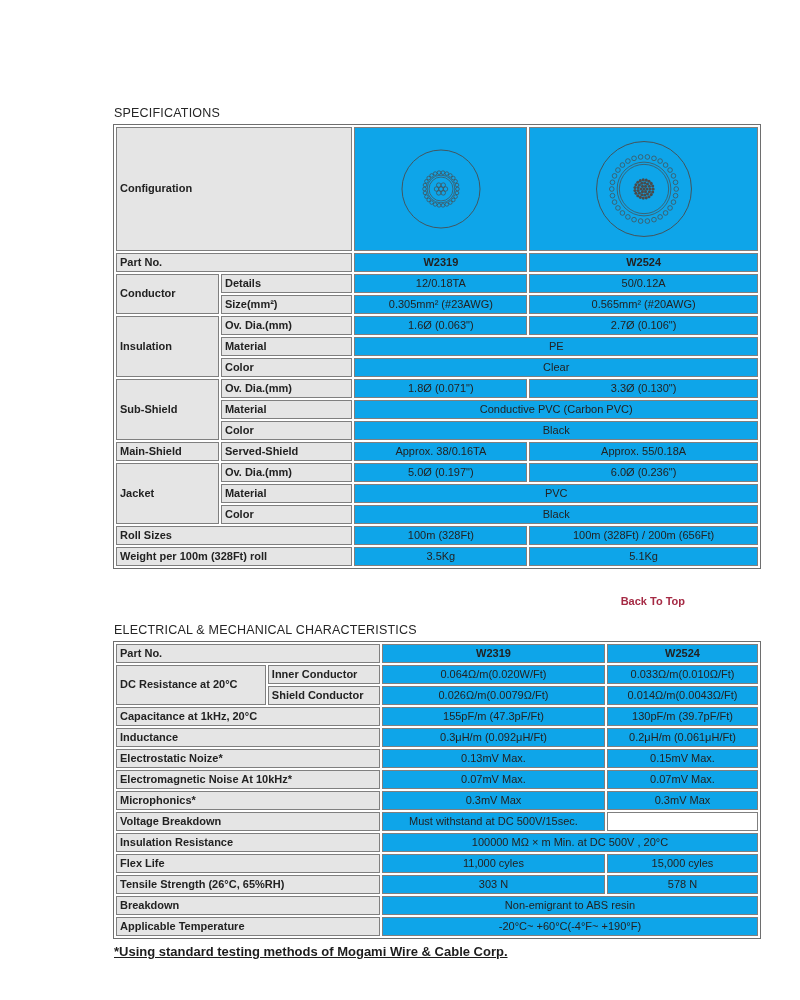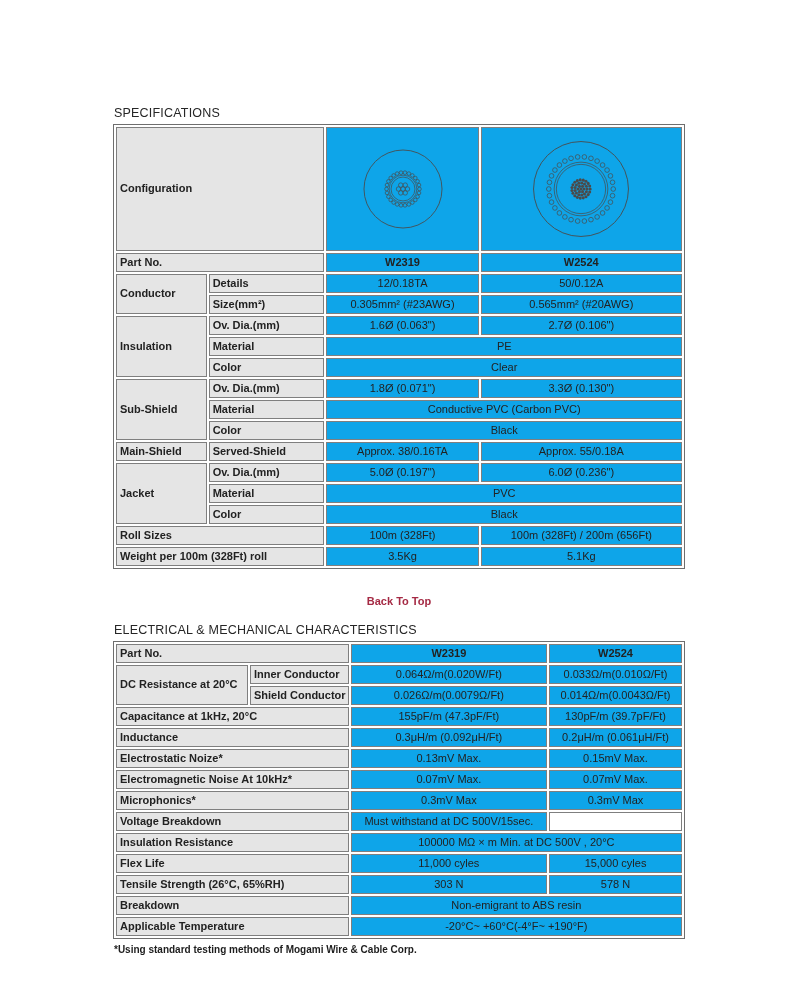--- a/index.html
+++ b/index.html
@@ -9,41 +9,41 @@
     color:#1f1f1f;
   }
   .page{width:572px;margin-left:113px;padding-top:106px;}
   .heading{
     font-size:12.5px;font-weight:normal;letter-spacing:.2px;
     color:#262626;margin:0 0 4px 1px;
   }
   table.grid{
     border-collapse:separate;border-spacing:2px;
     background:#ffffff;border:1px solid #6e6e6e;
-    width:572px;table-layout:fixed;
+    width:648px;table-layout:fixed;
   }
   table.grid td{
     border:1px solid #7f7f7f;
     font-size:11px;line-height:1.2;
     height:15px;padding:1px 3px;
     overflow:hidden;white-space:nowrap;
   }
   td.lbl{background:#e5e5e5;font-weight:bold;text-align:left;color:#222;}
   td.val{background:#0ea5e9;text-align:center;color:#222;}
   td.bold{font-weight:bold;}
   td.cfg{height:128px;text-align:center;vertical-align:middle;}
   td.blank{border:none;background:#ffffff;}
   .backtop{
-    width:572px;text-align:center;margin:22px 0 14px 0;
+    width:572px;text-align:right;margin:22px 0 14px 0;
   }
   .backtop a{
     font-size:11px;font-weight:bold;text-decoration:none;cursor:pointer;
   }
   .footnote{
-    font-size:10px;font-weight:bold;color:#1d1d1d;margin:5px 0 0 1px;
+    font-size:13px;font-weight:bold;color:#1d1d1d;margin:5px 0 0 1px;text-decoration:underline;
   }
   svg{display:inline-block;vertical-align:middle;}
 </style>
 </head>
 <body>
 
 <div class="page">
 
   <div class="heading">SPECIFICATIONS</div>
 

